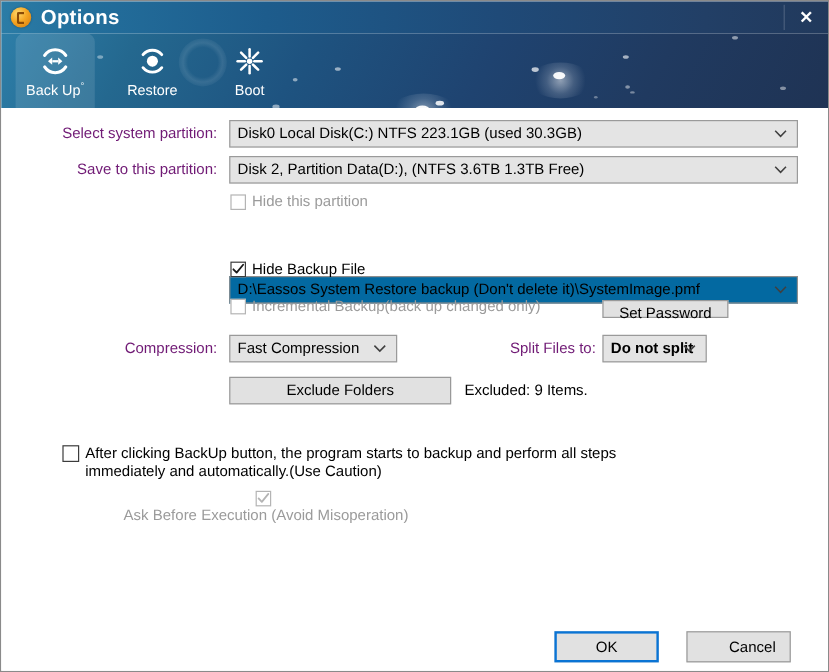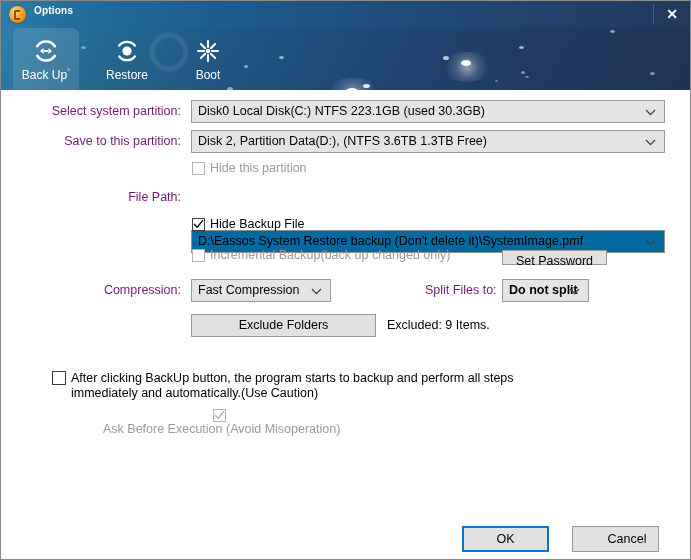--- a/index.html
+++ b/index.html
@@ -46,21 +46,21 @@
     left: 5px; top: 3.5px;
     width: 6px; height: 10px;
     border: 2px solid #8a4a05;
     border-right: none;
     border-radius: 2px 0 0 2px;
     box-sizing: border-box;
   }
   .titlebar-title {
     position: absolute;
     left: 33px; top: 4px;
-    font-size: 10px;
+    font-size: 17px;
     font-weight: bold;
     color: #ffffff;
     letter-spacing: 0.2px;
   }
   .titlebar-sep {
     position: absolute;
     right: 38px; top: 3px;
     width: 1px; height: 21px;
     background: rgba(255,255,255,0.18);
   }
@@ -328,21 +328,20 @@
             <path d="M1 1 L5.5 5.6 L10 1" stroke="#404040" stroke-width="1.3" fill="none"></path>
           </svg>
       </span>
     </div>
 
     <div class="cbrow" style="left:191px; top:71px;">
       <span class="cbox disabled"></span>
       <span class="cbtext disabled">Hide this partition</span>
     </div>
 
-    <div class="lbl right" style="left:0; top:100px; width:180px;">File Path:</div>
     <div class="combo white" style="left:190px; top:96px; width:474px;">
       <span>D:\Eassos System Restore backup (Don't delete it)\SystemImage.pmf</span>
       <span class="chev">
         <svg width="11" height="7" viewBox="0 0 11 7">
             <path d="M1 1 L5.5 5.6 L10 1" stroke="#404040" stroke-width="1.3" fill="none"></path>
           </svg>
       </span>
     </div>
 
     <div class="cbrow" style="left:191px; top:127px;">

